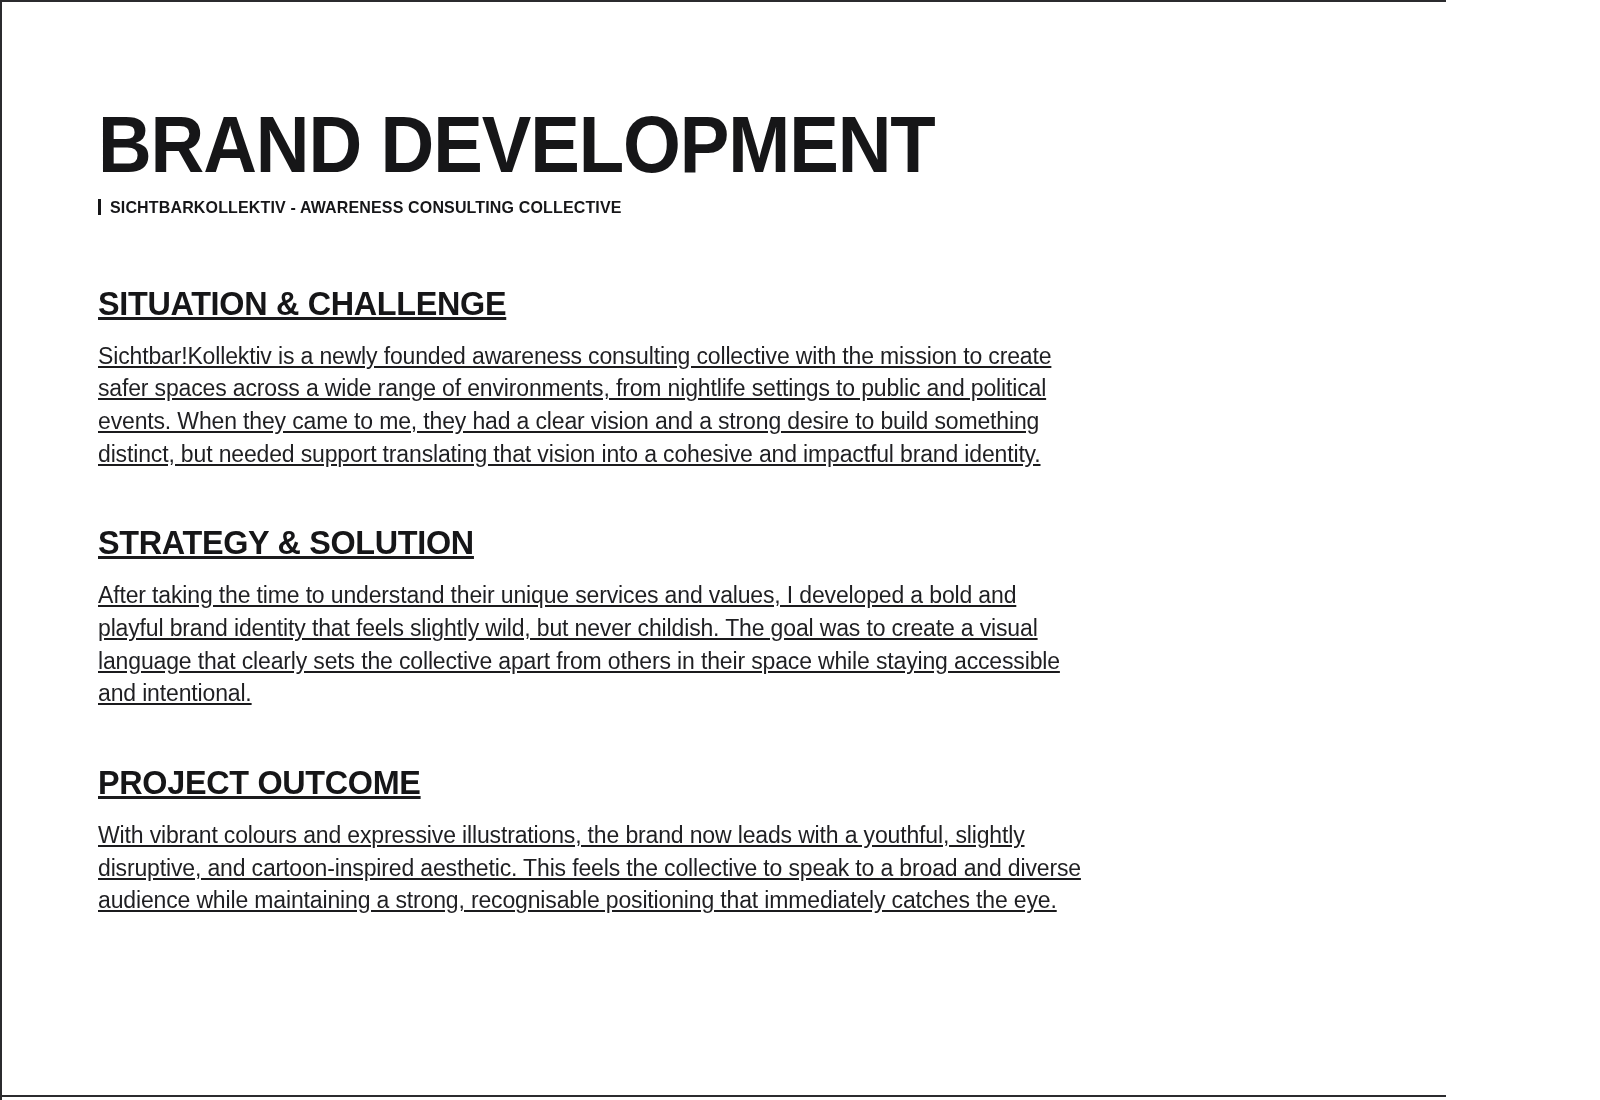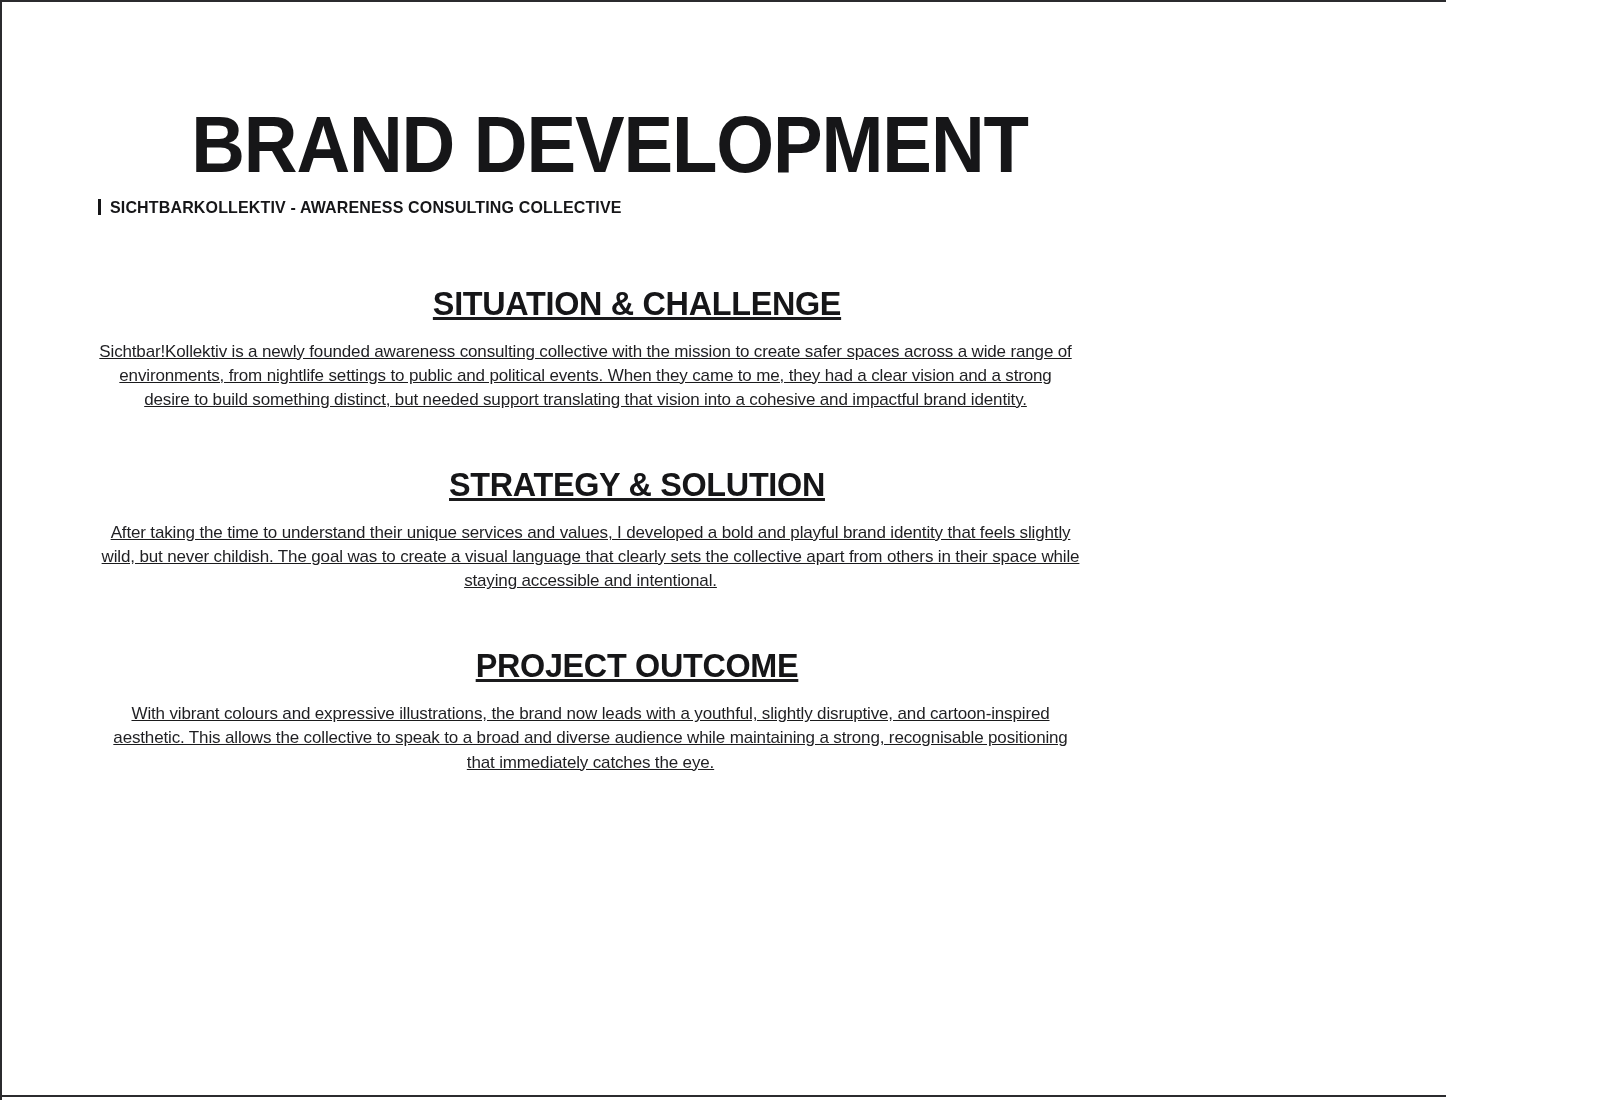--- a/index.html
+++ b/index.html
@@ -11,21 +11,20 @@
 
   .slide {
     position: relative;
     width: 1446px;
     height: 1100px;
     background: #ffffff;
     box-sizing: border-box;
     overflow: hidden;
     font-family: "Liberation Sans", "DejaVu Sans", sans-serif;
     color: #1b1b1d;
-    text-align: center;
     -webkit-font-smoothing: antialiased;
   }
 
   
   .frame-line {
     position: absolute;
     background: #2b2b2e;
   }
   .frame-top    { top: 0;    left: 0;    width: 1600px; height: 2px; }
   .frame-left   { top: 0;    left: 0;    width: 2px;    height: 1100px; }
@@ -94,21 +93,21 @@
     line-height: 1.0;
     letter-spacing: -0.3px;
     color: #161618;
     transform: scaleX(0.98);
     transform-origin: left center;
     white-space: nowrap;
   }
 
   .section-body {
     margin: 0;
-    font-size: 17px;
+    font-size: 23px;
     line-height: 1.42;
     font-weight: 400;
     letter-spacing: -0.15px;
     color: #1f1f22;
     max-width: 975px;
   }
 
   .section--strategy .section-body,
   .section--outcome .section-body {
     max-width: 985px;
@@ -140,17 +139,17 @@
       <p class="section-body">Sichtbar!Kollektiv is a newly founded awareness consulting collective with the mission to create safer spaces across a wide range of environments, from nightlife settings to public and political events. When they came to me, they had a clear vision and a strong desire to build something distinct, but needed support translating that vision into a cohesive and impactful brand identity.</p>
     </section>
 
     <section class="section section--strategy">
       <h2 class="section-heading">STRATEGY &amp; SOLUTION</h2>
       <p class="section-body">After taking the time to understand their unique services and values, I developed a bold and playful brand identity that feels slightly wild, but never childish. The goal was to create a visual language that clearly sets the collective apart from others in their space while staying accessible and intentional.</p>
     </section>
 
     <section class="section section--outcome">
       <h2 class="section-heading">PROJECT OUTCOME</h2>
-      <p class="section-body">With vibrant colours and expressive illustrations, the brand now leads with a youthful, slightly disruptive, and cartoon-inspired aesthetic. This allows the collective to speak to a broad and diverse audience while maintaining a strong, recognisable positioning that immediately catches the eye.</p>
+      <p class="section-body">With vibrant colours and expressive illustrations, the brand now leads with a youthful, slightly disruptive, and cartoon-inspired aesthetic. This feels the collective to speak to a broad and diverse audience while maintaining a strong, recognisable positioning that immediately catches the eye.</p>
     </section>
 
   </div>
 </div>
 
 </body></html>

